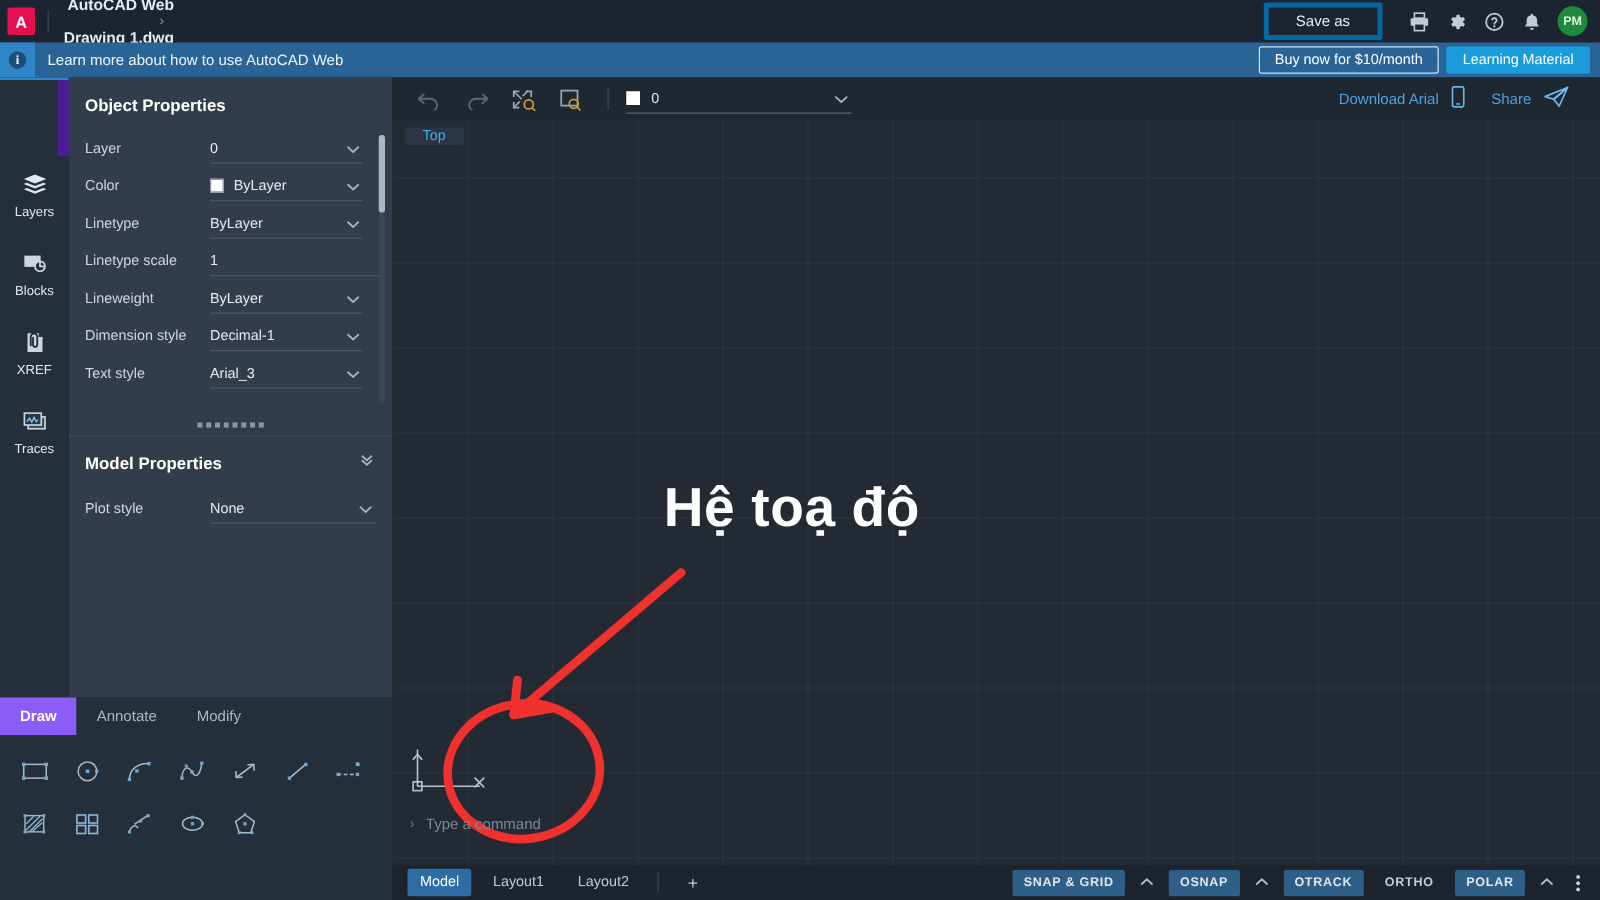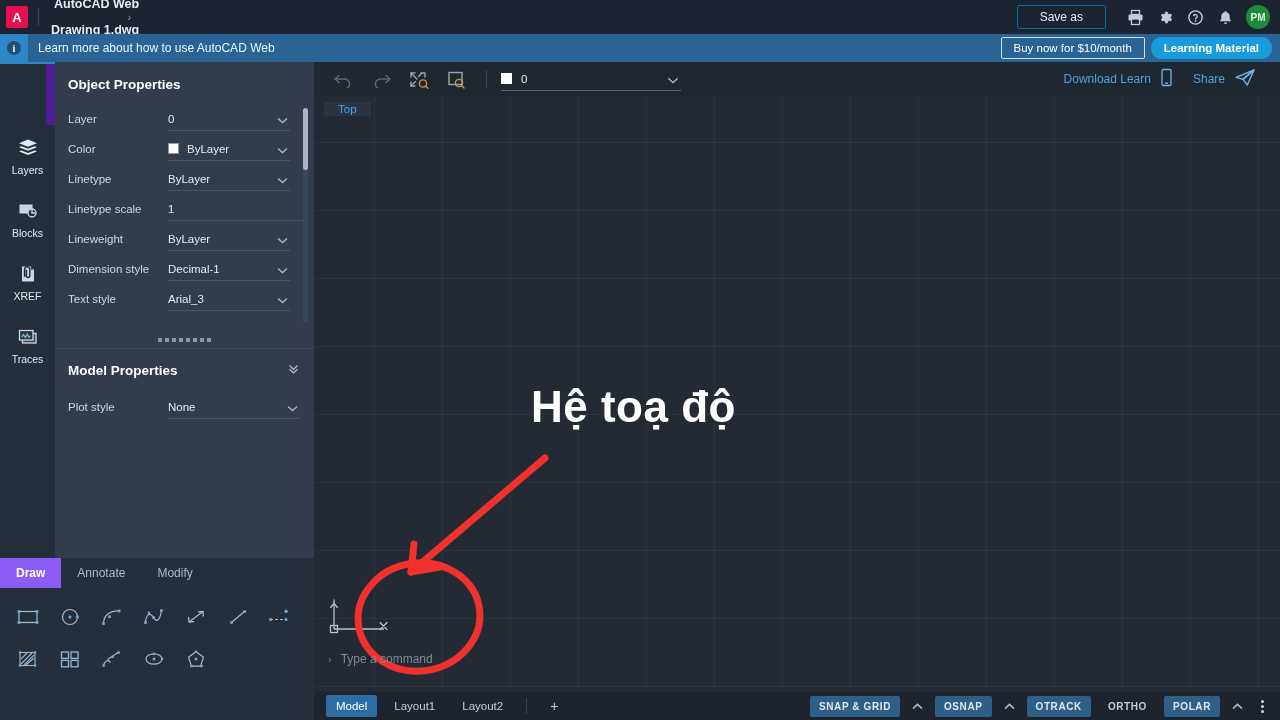--- a/index.html
+++ b/index.html
@@ -28,21 +28,21 @@
     background: #e51050;
     color: #fff; font-size: 13px; font-weight: bold;
     display: flex; align-items: center; justify-content: center;
     font-family: "Liberation Sans", sans-serif;
   }
   .hdr-sep { width: 1px; height: 18px; background: #3b4653; margin: 0 12px 0 4px; }
   .crumb { font-size: 12.5px; color: #e7ecf2; font-weight: bold; }
   .crumb-sep { font-size: 11px; color: #8e9aa8; margin: 0 8px; }
   .hdr-right { margin-left: auto; display: flex; align-items: center; padding-right: 10px; }
   .save-as {
-    border: 1px solid #0369a1; background: transparent; color: #e7ecf2;
+    border: 4px solid #0369a1; background: transparent; color: #e7ecf2;
     font-size: 12px; padding: 4px 22px; border-radius: 2px;
     font-family: "Liberation Sans", sans-serif; cursor: pointer;
   }
   .hdr-icon {
     width: 30px; height: 30px; display: flex; align-items: center; justify-content: center;
     color: #c3ccd6; cursor: pointer;
   }
   .hdr-icon svg { display: block; }
   .avatar {
     width: 24px; height: 24px; border-radius: 50%;
@@ -69,22 +69,22 @@
   }
   .banner-text { font-size: 12px; color: #eef4f9; margin-left: 10px; }
   .banner-right { margin-left: auto; display: flex; align-items: center; padding-right: 8px; gap: 6px; }
   .btn-buy {
     background: transparent; border: 1px solid #cfe0ee; color: #ffffff;
     font-size: 11.5px; padding: 4px 12px; border-radius: 2px; cursor: pointer;
     font-family: "Liberation Sans", sans-serif;
   }
   .btn-learn {
     background: #1a9cdc; border: none; color: #ffffff;
-    font-size: 11.5px; padding: 5px 13px; border-radius: 10px; cursor: pointer;
-    font-family: "Liberation Sans", sans-serif; font-weight: bold;
+    font-size: 11.5px; padding: 5px 13px; border-radius: 2px; cursor: pointer;
+    font-family: "Liberation Sans", sans-serif; font-weight: normal;
   }
 
   
   .rail {
     position: absolute; top: 62px; left: 0; width: 55px; height: 658px;
     background: #252e3b;
   }
   .rail-item {
     width: 55px; height: 63px;
     display: flex; flex-direction: column; align-items: center; justify-content: center;
@@ -659,21 +659,21 @@
         <span class="lv">0</span>
         <span class="chev">
           <svg width="12" height="7" viewBox="0 0 12 7" fill="none" stroke="currentColor" stroke-width="1.4">
               <path d="M1.2 1.3L6 5.6 10.8 1.3"></path>
             </svg>
         </span>
       </div>
 
       <div class="ctoolbar-right">
         <div class="link-btn">
-          <span>Download Learn</span>
+          <span>Download Arial</span>
           <span>
             <svg width="13" height="19" viewBox="0 0 13 19" fill="none" stroke="#6fb6e8" stroke-width="1.3">
               <rect x="2" y="1.5" width="9" height="16" rx="1.3"></rect>
               <path d="M5 15.2h3"></path>
             </svg>
           </span>
         </div>
         <div class="link-btn">
           <span>Share</span>
           <span>

